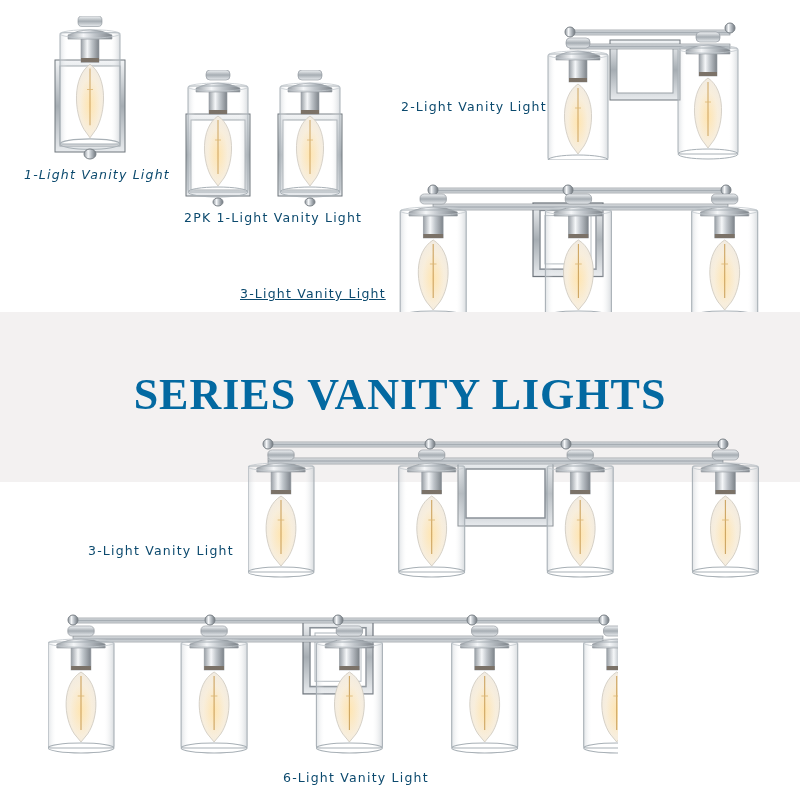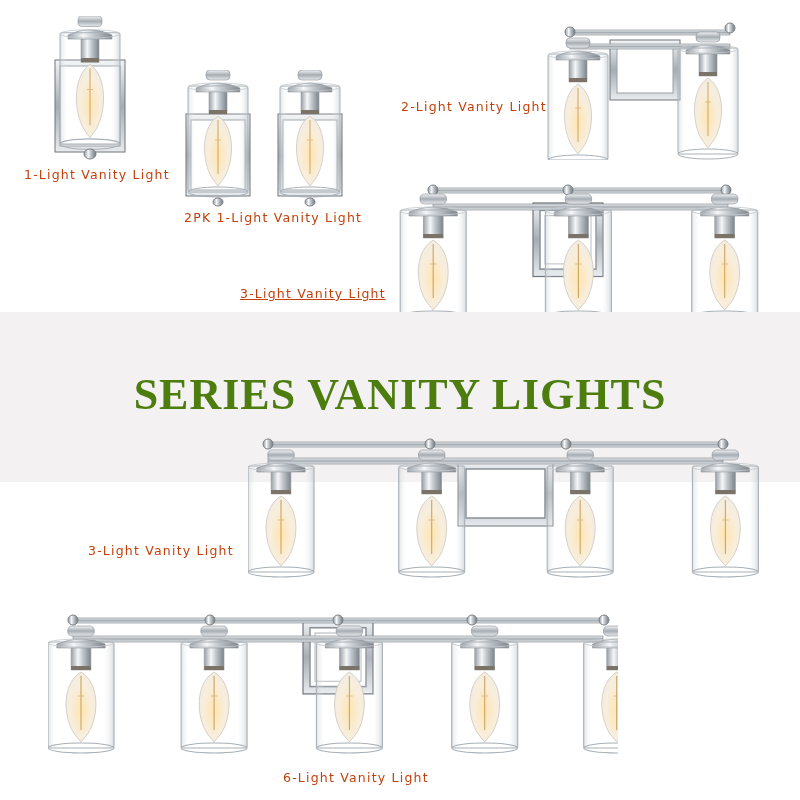--- a/index.html
+++ b/index.html
@@ -1,22 +1,22 @@
 <!DOCTYPE html>
 <html><head>
 <meta charset="utf-8">
 <style>
   html, body { margin:0; padding:0; }
   body { width:800px; height:800px; background:#ffffff; position:relative; overflow:hidden;
          font-family:"DejaVu Sans", sans-serif; }
   .band { position:absolute; left:0; top:312px; width:800px; height:170px; background:#f3f1f1; }
   .title { position:absolute; left:0; top:367px; width:800px; text-align:center;
            font-family:"Liberation Serif", serif; font-weight:bold; font-size:44px;
-           color:#4d7c0f; letter-spacing:1px; line-height:56px; }
-  .label { position:absolute; font-size:12.5px; color:#c2410c; letter-spacing:1.2px; white-space:nowrap; }
+           color:#0369a1; letter-spacing:1px; line-height:56px; }
+  .label { position:absolute; font-size:12.5px; color:#0c4a6e; letter-spacing:1.2px; white-space:nowrap; }
   .fixture { position:absolute; }
   svg { display:block; }
 </style>
 </head>
 <body>
 
 <svg width="0" height="0" style="position:absolute">
   <defs>
     <linearGradient id="chrome" x1="0" x2="1" y1="0" y2="0">
       <stop offset="0" stop-color="#8e959c"></stop>
@@ -63,21 +63,21 @@
 </svg>
 
 <div class="fixture" style="left:50px;top:16px;">
   <svg width="80" height="145" viewBox="0 0 80 145">
     <rect x="5" y="44" width="70" height="92" fill="url(#chromeV)" stroke="#6f767d"></rect>
     <rect x="10" y="50" width="60" height="80" fill="#ffffff" stroke="#9aa1a7"></rect>
     <use href="#shade" x="10" y="0" transform="scale(1 1.05)"></use>
     <ellipse cx="40" cy="138" rx="6" ry="5" fill="url(#chrome)" stroke="#7a8187"></ellipse>
   </svg>
 </div>
-<div class="label" style="left:24px;top:167px;">1-Light Vanity Light</div>
+<div class="label" style="left:24px;top:167px;font-style:italic;">1-Light Vanity Light</div>
 
 <div class="fixture" style="left:180px;top:70px;">
   <svg width="170" height="140" viewBox="0 0 170 140">
     <g>
       <rect x="6" y="44" width="64" height="82" fill="url(#chromeV)" stroke="#6f767d"></rect>
       <rect x="11" y="50" width="54" height="70" fill="#ffffff" stroke="#9aa1a7"></rect>
       <use href="#shade" x="8" y="0"></use>
       <ellipse cx="38" cy="132" rx="5" ry="4" fill="url(#chrome)" stroke="#7a8187"></ellipse>
     </g>
     <g transform="translate(92 0)">

